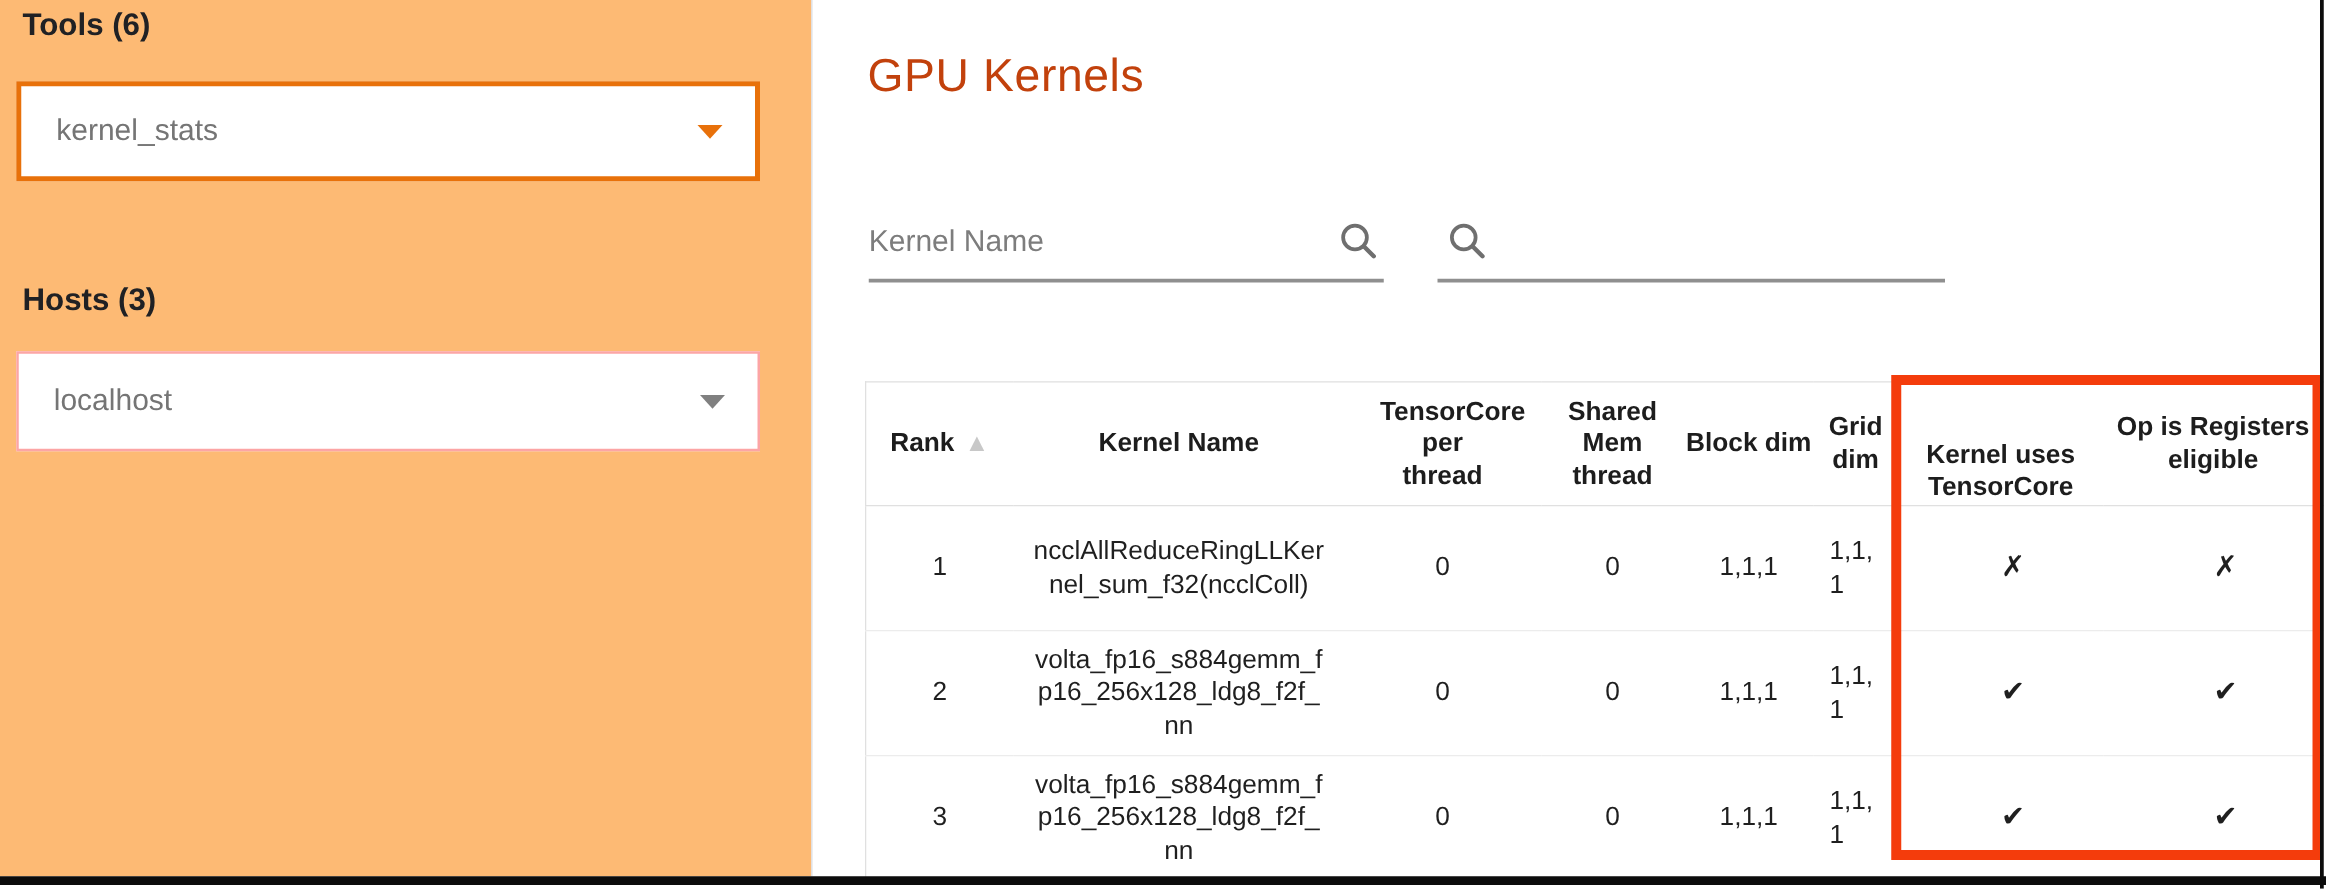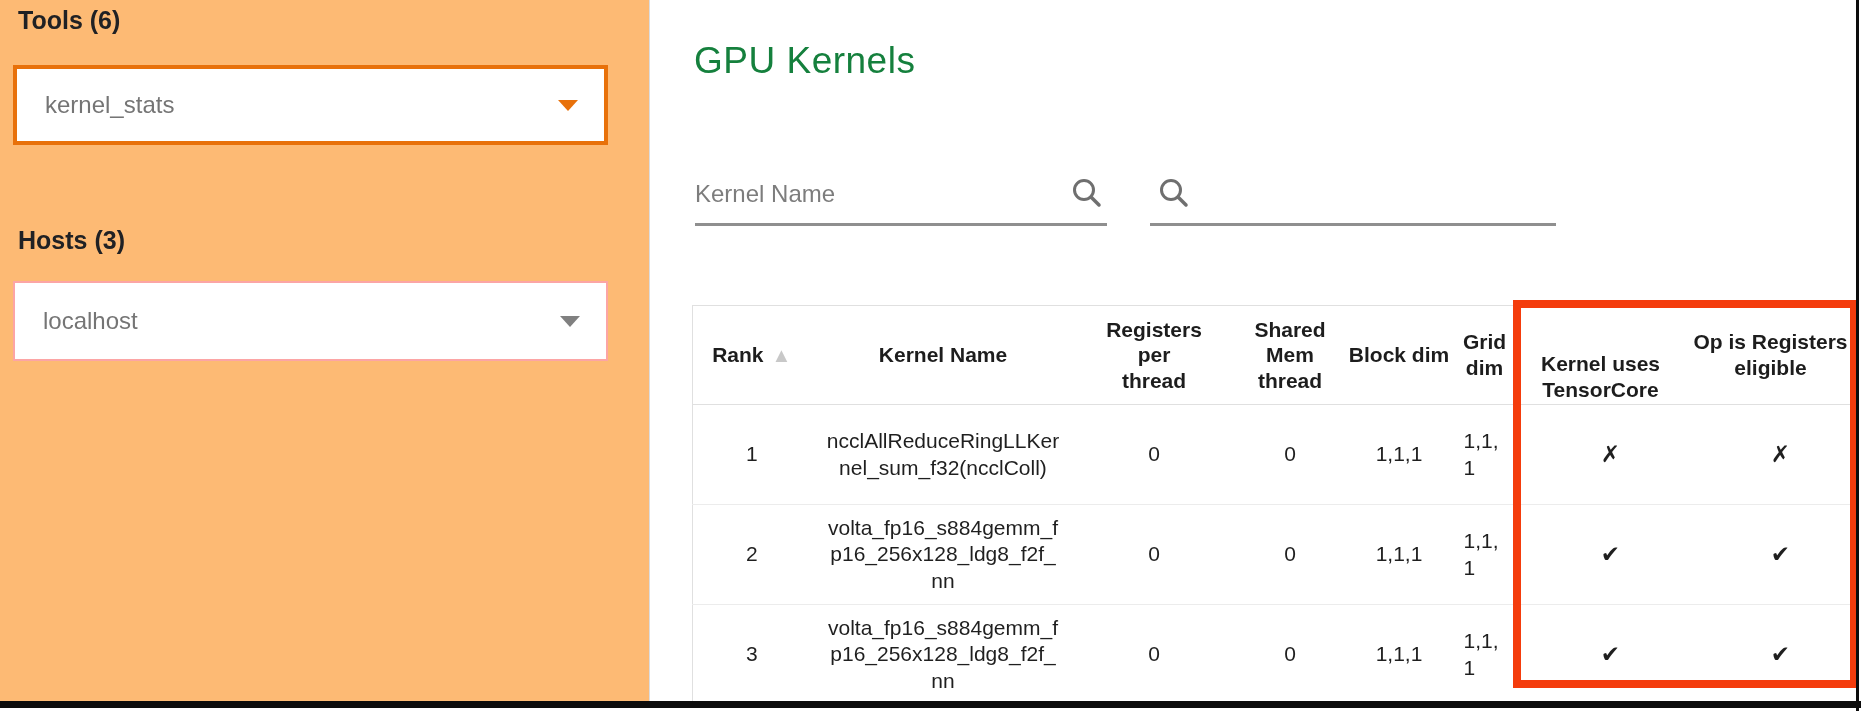--- a/index.html
+++ b/index.html
@@ -21,21 +21,21 @@
   .dd-arrow.orange { border-top:11px solid #e8710a; }
   .dd-arrow.gray   { border-top:11px solid #808080; }
 
   
   .v-divider { position:absolute; left:649px; top:0; width:1px; height:701px; background:#dadce0; }
   .bottom-bar { position:absolute; left:0; top:701px; width:1861px; height:7px; background:#0c0c0c; }
   .right-bar  { position:absolute; left:1856px; top:0; width:3px; height:711px; background:#0c0c0c; }
 
   
   .page-title { position:absolute; left:694px; top:40px; font-size:37px; font-weight:400;
-                color:#15803d; letter-spacing:0.5px; }
+                color:#c2410c; letter-spacing:0.5px; }
   .search-field { position:absolute; top:164px; height:62px; display:flex; align-items:center;
                   border-bottom:3px solid #8f8f8f; }
   .search-field.kernel { left:695px;  width:412px; }
   .search-field.op     { left:1150px; width:406px; }
   .search-field input { flex:1; border:none; outline:none; font-size:24px; color:#3c4043;
                         font-family:"Liberation Sans", sans-serif; background:transparent; min-width:0; }
   .search-field input::placeholder { color:#7d7d7d; opacity:1; }
   .mag-icon { flex:0 0 auto; margin-left:6px; margin-right:2px; }
 
   
@@ -109,21 +109,21 @@
       <col style="width:176px">
   </colgroup>
   <thead>
     <tr>
       <th class="c0">
         <span class="hwrap">Rank</span><span class="sort-tri">▲</span>
       </th>
       <th class="c1">
         <span class="hwrap">Kernel Name</span></th>
       <th class="c2">
-        <span class="hwrap">Registers per thread</span></th>
+        <span class="hwrap">TensorCore per thread</span></th>
       <th class="c3">
         <span class="hwrap">Shared Mem thread</span></th>
       <th class="c4">
         <span class="hwrap">Block dim</span></th>
       <th class="c5">
         <span class="hwrap">Grid dim</span></th>
       <th class="c6">
         <span class="hwrap">Kernel uses TensorCore</span></th>
       <th class="c7">
         <span class="hwrap">Op is Registers eligible</span></th>

